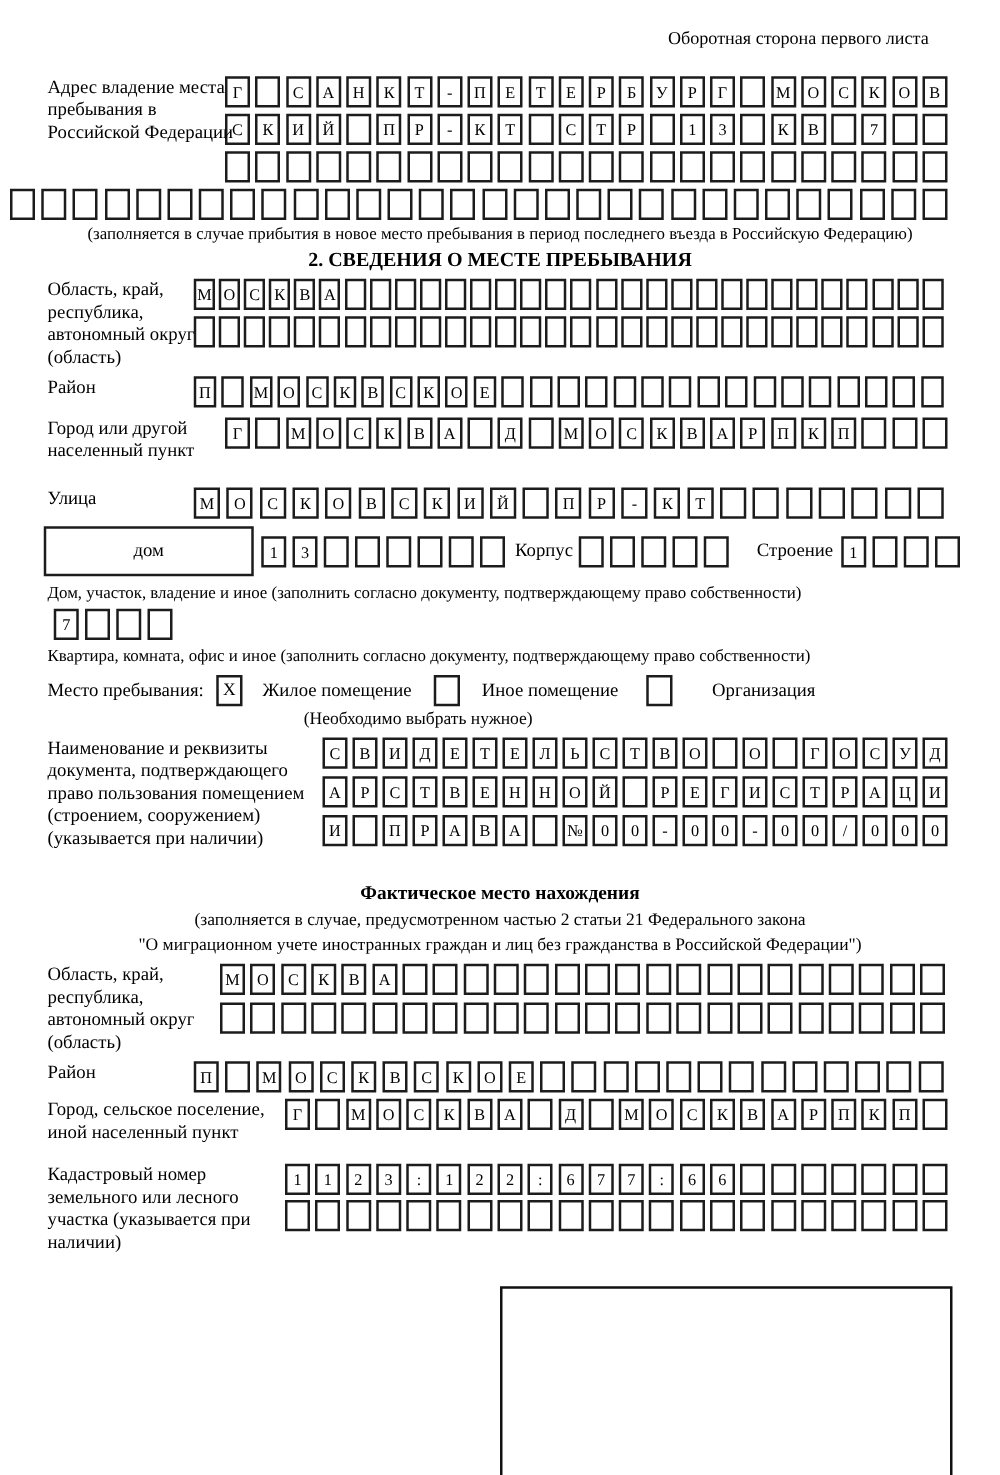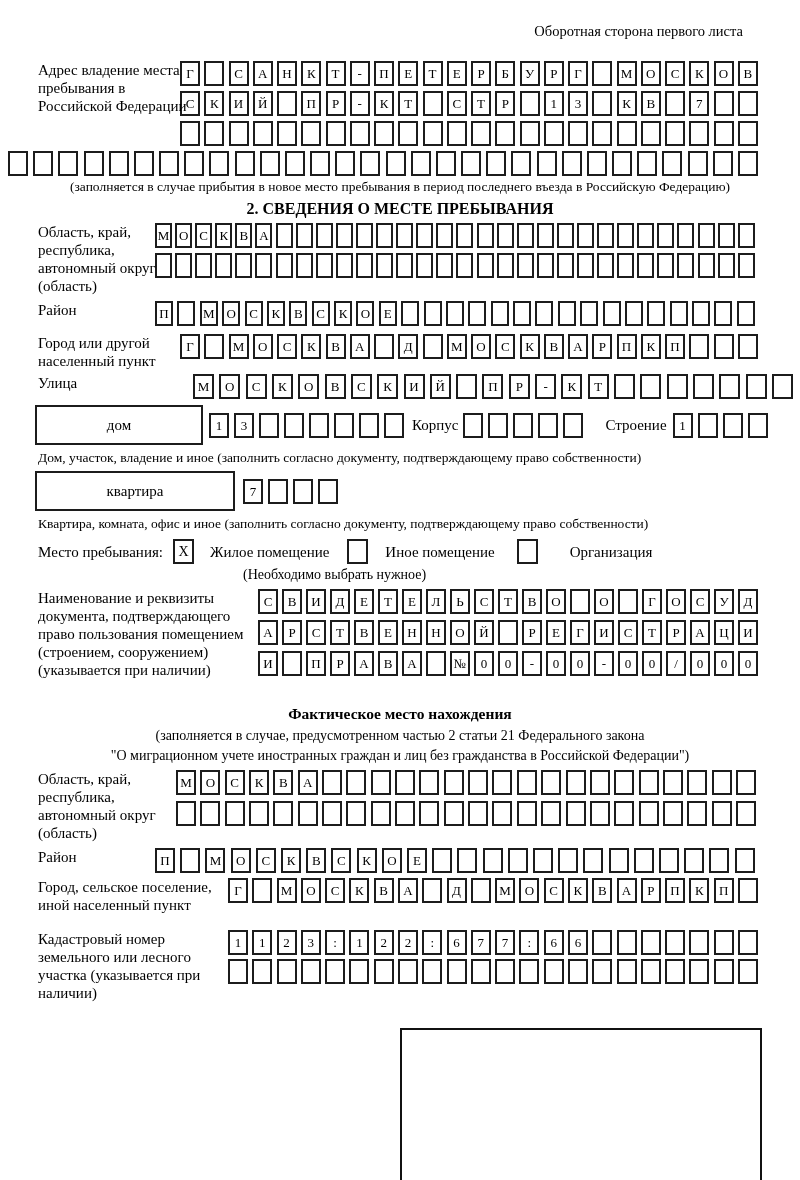--- a/index.html
+++ b/index.html
@@ -294,21 +294,21 @@
       <div class="cell">Р</div>
       <div class="cell">П</div>
       <div class="cell">К</div>
       <div class="cell">П</div>
       <div class="cell"></div>
       <div class="cell"></div>
       <div class="cell"></div>
     </div>
 </div>
 
-<div class="field" style="margin-top:2px;padding-left:38px;">
+<div class="field" style="margin-top:18px;">
   <div class="flabel">Улица</div>
   <div class="cellrow w23">
       <div class="cell">М</div>
       <div class="cell">О</div>
       <div class="cell">С</div>
       <div class="cell">К</div>
       <div class="cell">О</div>
       <div class="cell">В</div>
       <div class="cell">С</div>
       <div class="cell">К</div>
@@ -357,21 +357,20 @@
         <div class="cell"></div>
         <div class="cell"></div>
         <div class="cell"></div>
       </div>
   </div>
 </div>
 <div class="caption-left">Дом, участок, владение и иное (заполнить согласно документу, подтверждающему право собственности)</div>
 
 <div class="field" style="margin-top:4px;">
   <div style="display:flex;margin-left:35px;align-items:center;">
-    <div class="txtbox" style="width:200px;">квартира</div>
     <div class="cellrow compact" style="margin-left:8px;">
         <div class="cell">7</div>
         <div class="cell"></div>
         <div class="cell"></div>
         <div class="cell"></div>
       </div>
   </div>
 </div>
 <div class="caption-left">Квартира, комната, офис и иное (заполнить согласно документу, подтверждающему право собственности)</div>
 

